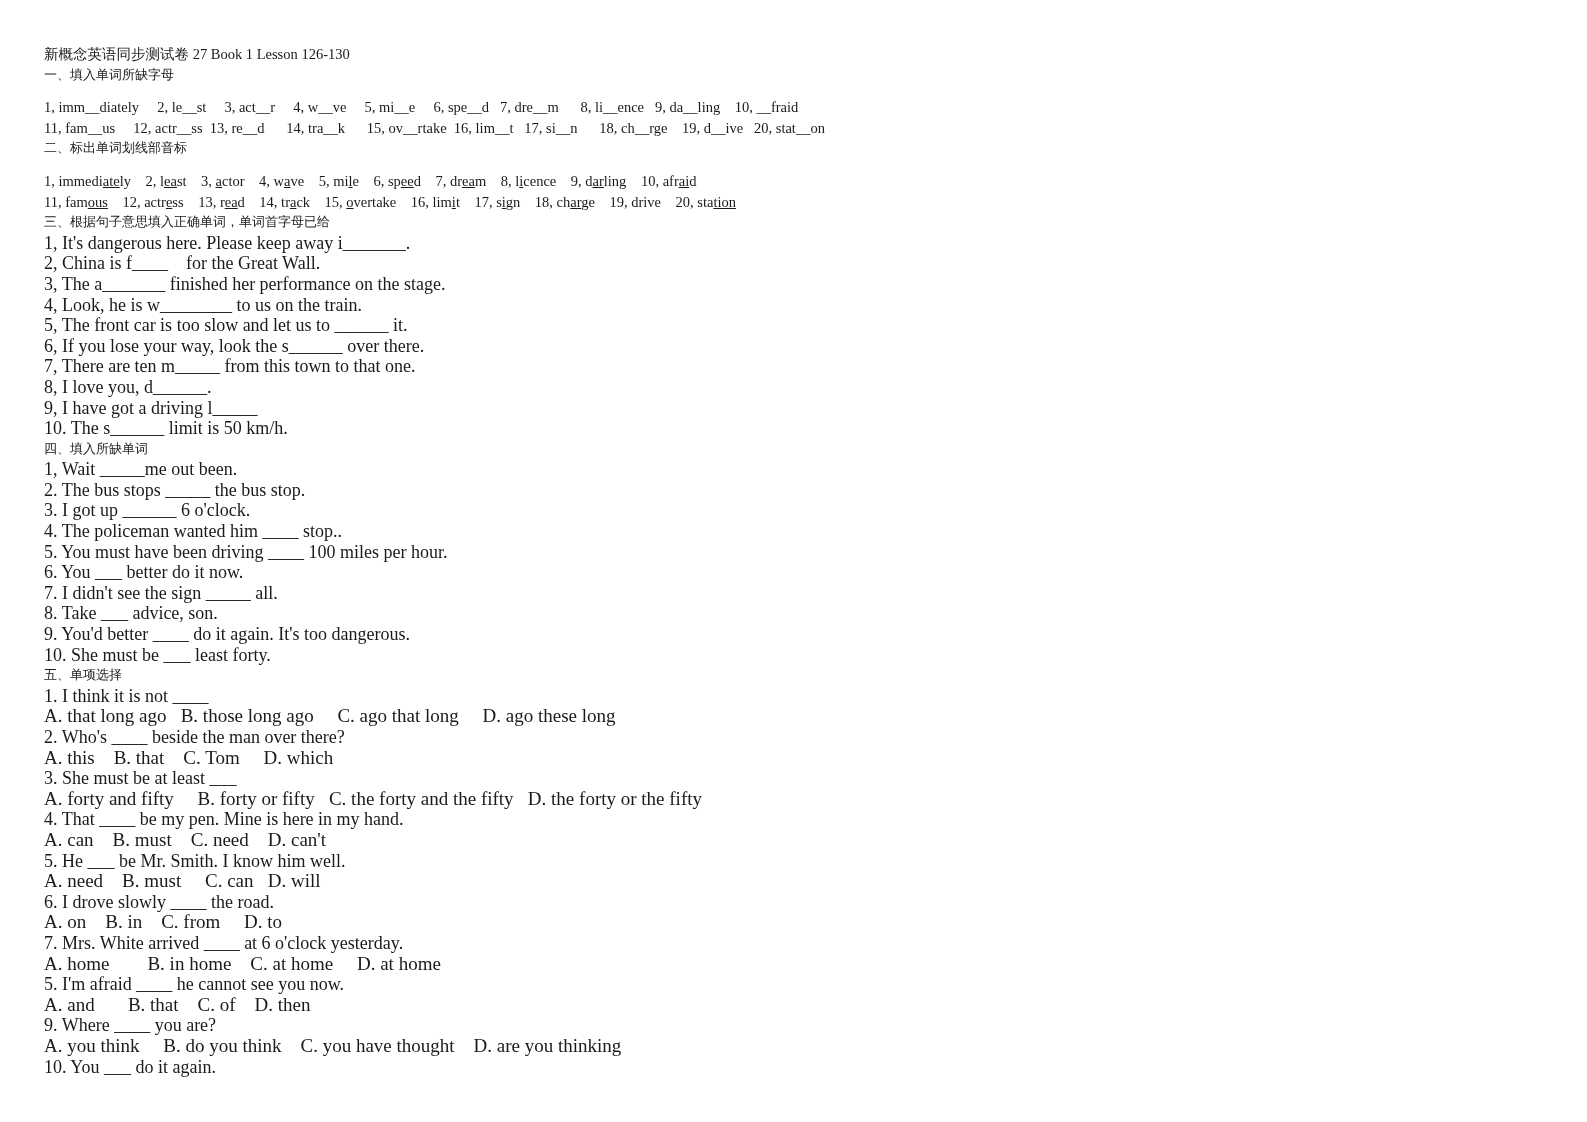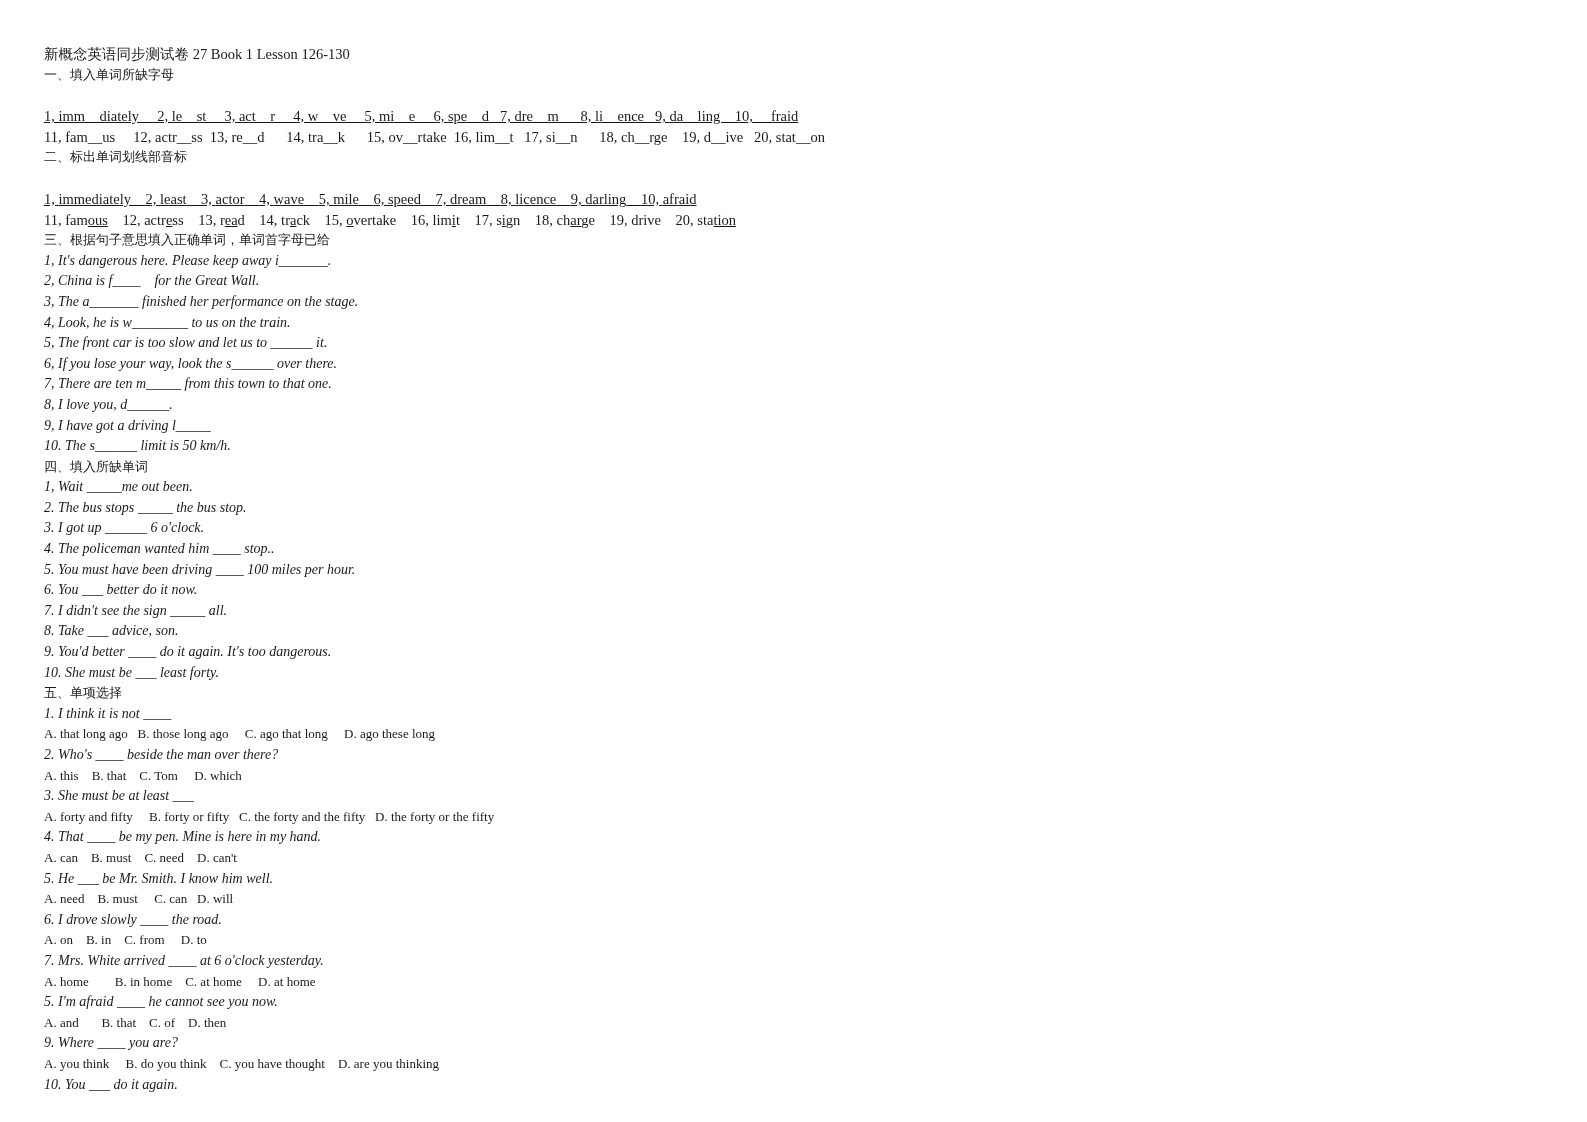--- a/index.html
+++ b/index.html
@@ -25,40 +25,39 @@
     font-size: 14.5px;
     line-height: 20.6px;
     white-space: pre;
   }
   .section-head {
     font-size: 13px;
     line-height: 20.6px;
     white-space: pre;
   }
   .line {
-    font-size: 14px;
+    font-size: 18px;
     line-height: 20.6px;
     white-space: pre;
-    font-style: italic;
   }
   .vocab-line {
     font-size: 14.5px;
     line-height: 20.6px;
     white-space: pre;
   }
-  .pad-top-m { margin-top: 21px; text-decoration: underline; }
+  .pad-top-m { margin-top: 12px; }
   
   u.mark {
     text-decoration: underline;
     text-underline-offset: 1px;
   }
   
   .sec-group { display: block; }
   .opts {
-    font-size: 13px;
+    font-size: 19px;
     line-height: 20.6px;
     white-space: pre;
   }
 </style>
 </head>
 <body>
 
 <div class="page">
 
   <div class="doc-title">新概念英语同步测试卷 27 Book 1 Lesson 126-130</div>

